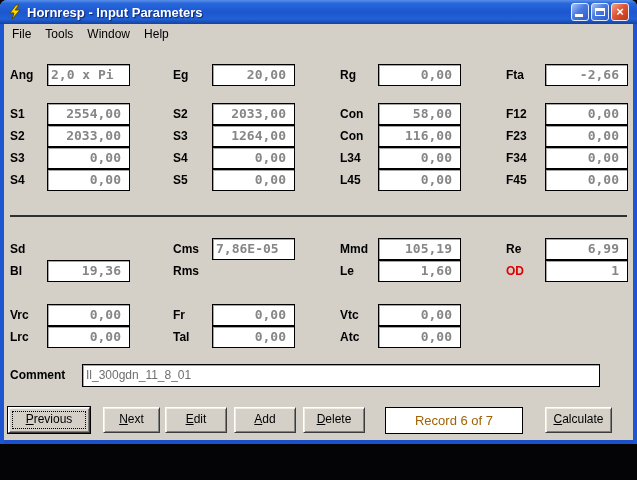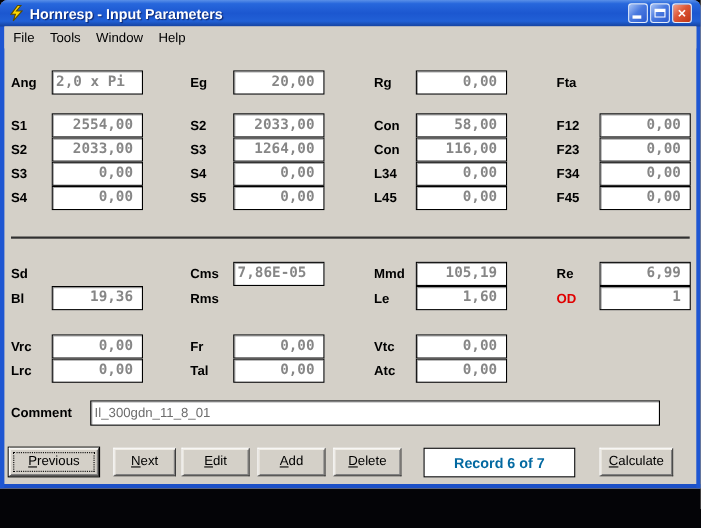--- a/index.html
+++ b/index.html
@@ -88,21 +88,21 @@
   .b-prev{left:8px;width:82px}
   .b-next{left:103px;width:57px}
   .b-edit{left:165px;width:62px}
   .b-add{left:234px;width:62px}
   .b-del{left:303px;width:62px}
   .b-calc{left:545px;width:67px}
   .record{
     position:absolute;left:385px;top:407px;width:138px;height:27px;box-sizing:border-box;
     background:#fff;border:1px solid #000;
     display:flex;align-items:center;justify-content:center;
-    font-size:13px;font-weight:bold;color:#0369a1;
+    font-size:13px;font-weight:normal;color:#a16207;
   }
 </style>
 </head>
 <body>
 
 <div class="window">
 
   <div class="titlebar">
     <svg class="app-icon" viewBox="0 0 16 16">
       <polygon points="9,1 3,9 7,9 5,15 13,6 8,6 12,1" fill="#ffd800" stroke="#5a4a00" stroke-width="1"></polygon>
@@ -135,20 +135,23 @@
       </div>
     <span class="lbl l2">Eg</span>
     <div class="fld f2">
         <span class="val">20,00</span>
       </div>
     <span class="lbl l3">Rg</span>
     <div class="fld f3">
         <span class="val">0,00</span>
       </div>
     <span class="lbl l4">Fta</span>
+    <div class="fld f4">
+        <span class="val">-2,66</span>
+      </div>
   </div>
 
   <div class="prow" style="top:103px">
     <span class="lbl l1">S1</span>
     <div class="fld f1">
         <span class="val">2554,00</span>
       </div>
     <span class="lbl l2">S2</span>
     <div class="fld f2">
         <span class="val">2033,00</span>

